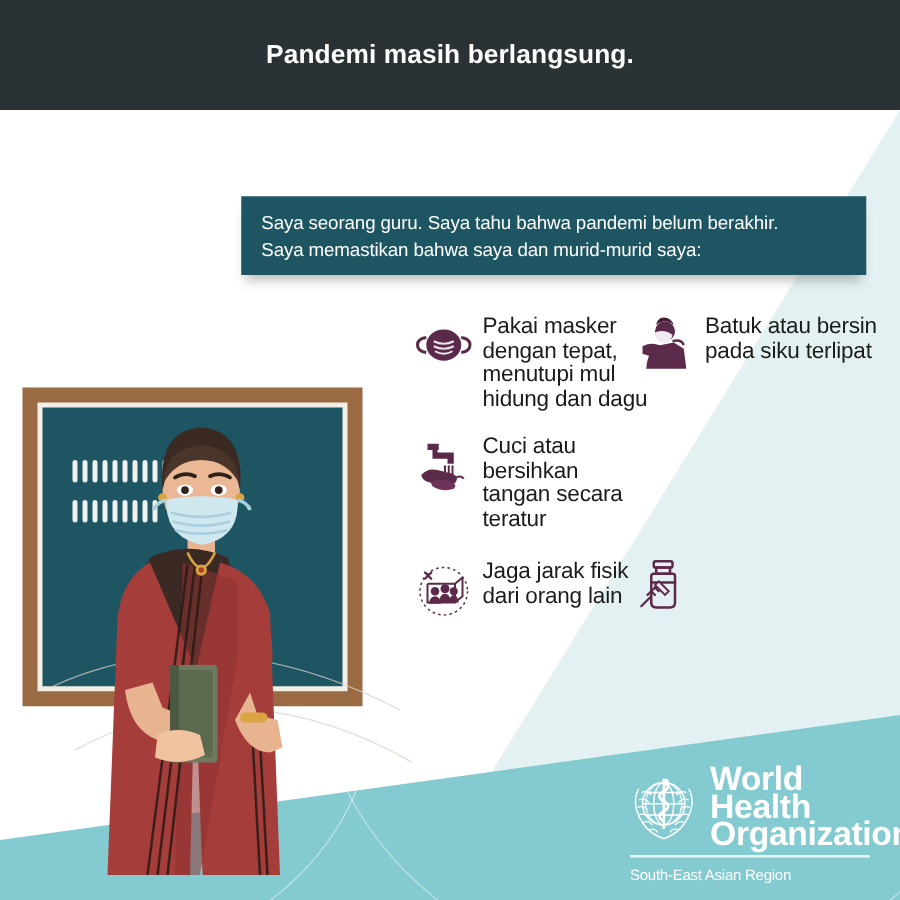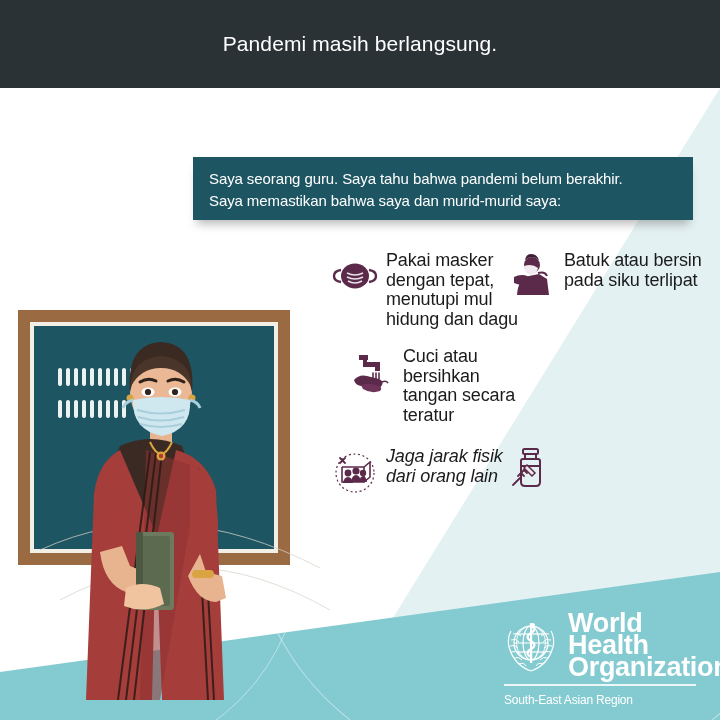--- a/index.html
+++ b/index.html
@@ -42,21 +42,21 @@
   .header{
     position:absolute;left:0;top:0;width:720px;height:88px;
     background:#2b3236;
     z-index:6;
     display:flex;flex-direction:column;
     align-items:center;justify-content:center;
   }
   .header-line{
     color:#ffffff;
     font-size:21px;
-    font-weight:normal;
+    font-weight:bold;
     line-height:26px;
     letter-spacing:.1px;
   }
 
   
   .quote-box{
     position:absolute;
     left:193px;top:157px;width:500px;height:63px;
     background:#1e5562;
     z-index:5;
@@ -89,23 +89,23 @@
   .tip .ico svg{display:block;width:46px;height:46px;}
   .tip .txt{
     font-size:18px;
     line-height:19.5px;
     color:#1b1b1b;
     letter-spacing:-.15px;
   }
   
   .tip-mask      {left:0px;   top:4px;   width:186px;}
   .tip-cough     {left:176px; top:4px;   width:212px;}
-  .tip-wash      {left:17px;   top:100px; width:186px;}
+  .tip-wash      {left:0px;   top:100px; width:186px;}
   .tip-vent      {left:176px; top:100px; width:212px;}
-  .tip-distance  {left:0px;   top:200px; width:186px;font-style:italic;}
+  .tip-distance  {left:0px;   top:200px; width:186px;}
   .tip-vaccine   {left:176px; top:196px; width:212px;}
   .tip-cough .ico, .tip-vent .ico, .tip-vaccine .ico{margin-right:10px;}
 
   
   .illus{
     position:absolute;
     left:0px;top:300px;width:340px;height:400px;
     z-index:4;
   }
   .illus svg{display:block;}

